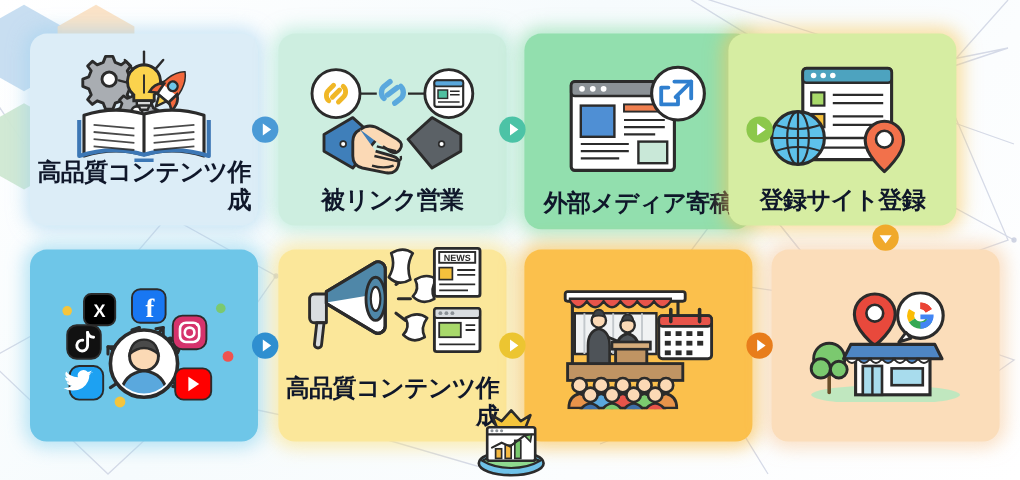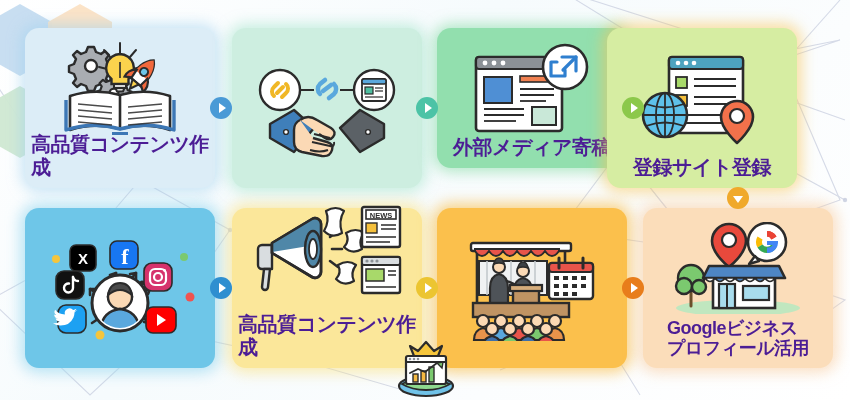--- a/index.html
+++ b/index.html
@@ -36,22 +36,22 @@
     flex: 1 1 auto;
     width: 100%;
     display: flex;
     align-items: center;
     justify-content: center;
     min-height: 0;
   }
   .card .art svg { display:block; }
   .card .label {
     font-weight: bold;
-    color: #4c1d95;
-    text-align: left;
+    color: #0f172a;
+    text-align: right;
     line-height: 1.12;
     letter-spacing: -0.5px;
     white-space: pre-line;
     padding-bottom: 2px;
   }
   .lbl-1 { font-size: 20px; }
   .lbl-2 { font-size: 20px; }
   .lbl-3 { font-size: 20px; }
   .lbl-4 { font-size: 20px; }
   .lbl-5 { font-size: 21px; }
@@ -221,23 +221,24 @@
           <path d="M132 62 l-24 -14 l-20 18 l20 24 l24 -14 Z" fill="#5b6166" stroke="#2b2b2b" stroke-width="2.4" stroke-linejoin="round"></path>
           <circle cx="116" cy="70" r="2.4" fill="#ffffff" stroke="#2b2b2b" stroke-width="1.4"></circle>
 
           <path d="M48 58 q8 -6 17 0 l14 8 q6 4 2 9 q-3 4 -8 1 l-6 -4" fill="#fbd9b5" stroke="#2b2b2b" stroke-width="2.4" stroke-linejoin="round"></path>
           <path d="M48 58 q-6 3 -6 10 l0 12 q0 8 8 10 l20 4 q8 1 10 -6 q2 -6 -5 -8 l-14 -4" fill="#fbd9b5" stroke="#2b2b2b" stroke-width="2.4" stroke-linejoin="round"></path>
           <path d="M58 88 q10 3 18 0" fill="none" stroke="#2b2b2b" stroke-width="2"></path>
           <path d="M60 80 l18 4 q5 1 4 -4" fill="none" stroke="#2b2b2b" stroke-width="2"></path>
           <path d="M62 72 l16 4" fill="none" stroke="#2b2b2b" stroke-width="2"></path>
         </svg>
       </div>
-    </div>
-
-    <div class="card" style="left:437px; top:28px; width:190px; height:140px; background:#92dfae; box-shadow:0 0 14px 4px rgba(120,215,155,.55);">
+      <div class="label lbl-2">被リンク営業</div>
+    </div>
+
+    <div class="card" style="left:437px; top:28px; width:190px; height:163px; background:#92dfae; box-shadow:0 0 14px 4px rgba(120,215,155,.55);">
       <div class="art">
         <svg width="120" height="92" viewBox="0 0 120 92">
           <rect x="4" y="14" width="86" height="74" rx="3" fill="#ffffff" stroke="#2b2b2b" stroke-width="2.6"></rect>
           <rect x="4" y="14" width="86" height="12" rx="3" fill="#8b9196" stroke="#2b2b2b" stroke-width="2.2"></rect>
           <g fill="#ffffff">
               <circle cx="13" cy="20" r="2.4"></circle>
               <circle cx="22" cy="20" r="2.4"></circle>
               <circle cx="31" cy="20" r="2.4"></circle>
             </g>
           <rect x="12" y="34" width="28" height="26" fill="#4f8fd4" stroke="#2b2b2b" stroke-width="2"></rect>
@@ -519,22 +520,20 @@
           </g>
           <path d="M44 56 q5 7 10 0 Z" fill="#4e86c4" stroke="#2b2b2b" stroke-width="1.6"></path>
           <path d="M64 56 q5 7 10 0 Z" fill="#4e86c4" stroke="#2b2b2b" stroke-width="1.6"></path>
           <path d="M84 56 q5 7 10 0 Z" fill="#4e86c4" stroke="#2b2b2b" stroke-width="1.6"></path>
 
           <rect x="48" y="62" width="16" height="24" fill="#a8dced" stroke="#2b2b2b" stroke-width="2.2"></rect>
           <line x1="56" y1="62" x2="56" y2="86" stroke="#2b2b2b" stroke-width="2"></line>
           <rect x="72" y="64" width="26" height="14" fill="#a8dced" stroke="#2b2b2b" stroke-width="2.2"></rect>
         </svg>
       </div>
-      <div class="label lbl-8">Googleビジネス
-プロフィール活用</div>
     </div>
   </div>
 
   <div class="arrow" style="left:210px; top:97px; background:#4a9ad6;">
       <span class="tri"></span>
     </div>
 
   <div class="arrow" style="left:416px; top:97px; background:#4cc3a6;">
       <span class="tri"></span>
     </div>

